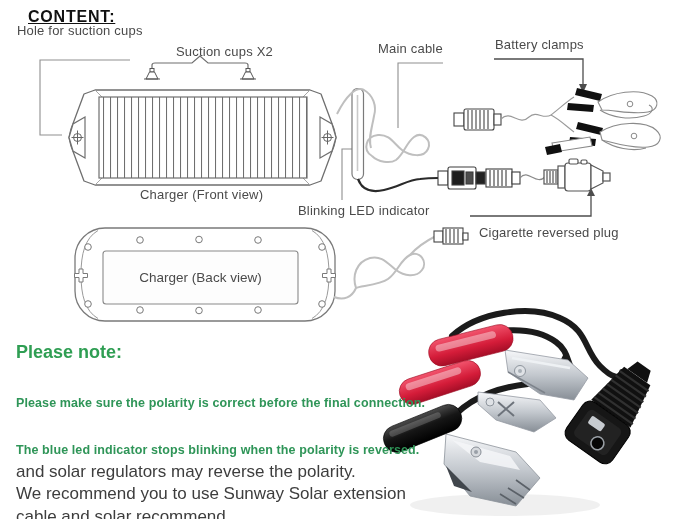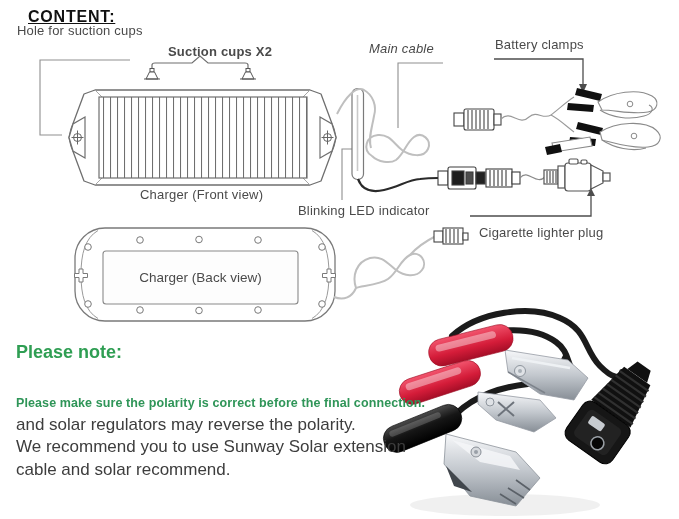--- a/index.html
+++ b/index.html
@@ -265,37 +265,38 @@
         <rect x="598" y="426" width="16" height="9" rx="2" fill="#c7cbd0"></rect>
         <circle cx="618" cy="446" r="6.5" fill="#060606" stroke="#9aa0a6" stroke-width="1.5"></circle>
       </g>
     </g>
   </svg>
 
   <div class="title">CONTENT:</div>
 
   <div class="lbl" style="left:17px;top:24px;">Hole for suction cups</div>
 
-  <div class="lbl" style="left:168px;top:45px;font-weight:bold;">Suction cups X2</div>
-
-  <div class="lbl" style="left:369px;top:42px;font-style:italic;">Main cable</div>
+  <div class="lbl" style="left:176px;top:45px;">Suction cups X2</div>
+
+  <div class="lbl" style="left:378px;top:42px;">Main cable</div>
 
   <div class="lbl" style="left:495px;top:38px;">Battery clamps</div>
 
   <div class="lbl" style="left:140px;top:188px;">Charger (Front view)</div>
 
   <div class="lbl" style="left:298px;top:204px;">Blinking LED indicator</div>
 
-  <div class="lbl" style="left:479px;top:226px;">Cigarette lighter plug</div>
+  <div class="lbl" style="left:479px;top:226px;">Cigarette reversed plug</div>
 
   <div class="backlabel">Charger (Back view)</div>
 
   <div class="note">
     <div class="note-title">Please note:</div>
     <div class="note-warn">Please make sure the polarity is correct before the final connection.</div>
+    <div class="note-warn">The blue led indicator stops blinking when the polarity is reversed.</div>
     <div class="note-body">
       <span>and solar regulators may reverse the polarity.</span>
       <span>We recommend you to use Sunway Solar extension</span>
       <span>cable and solar recommend.</span>
     </div>
   </div>
 
 </div>
 
 </body></html>

